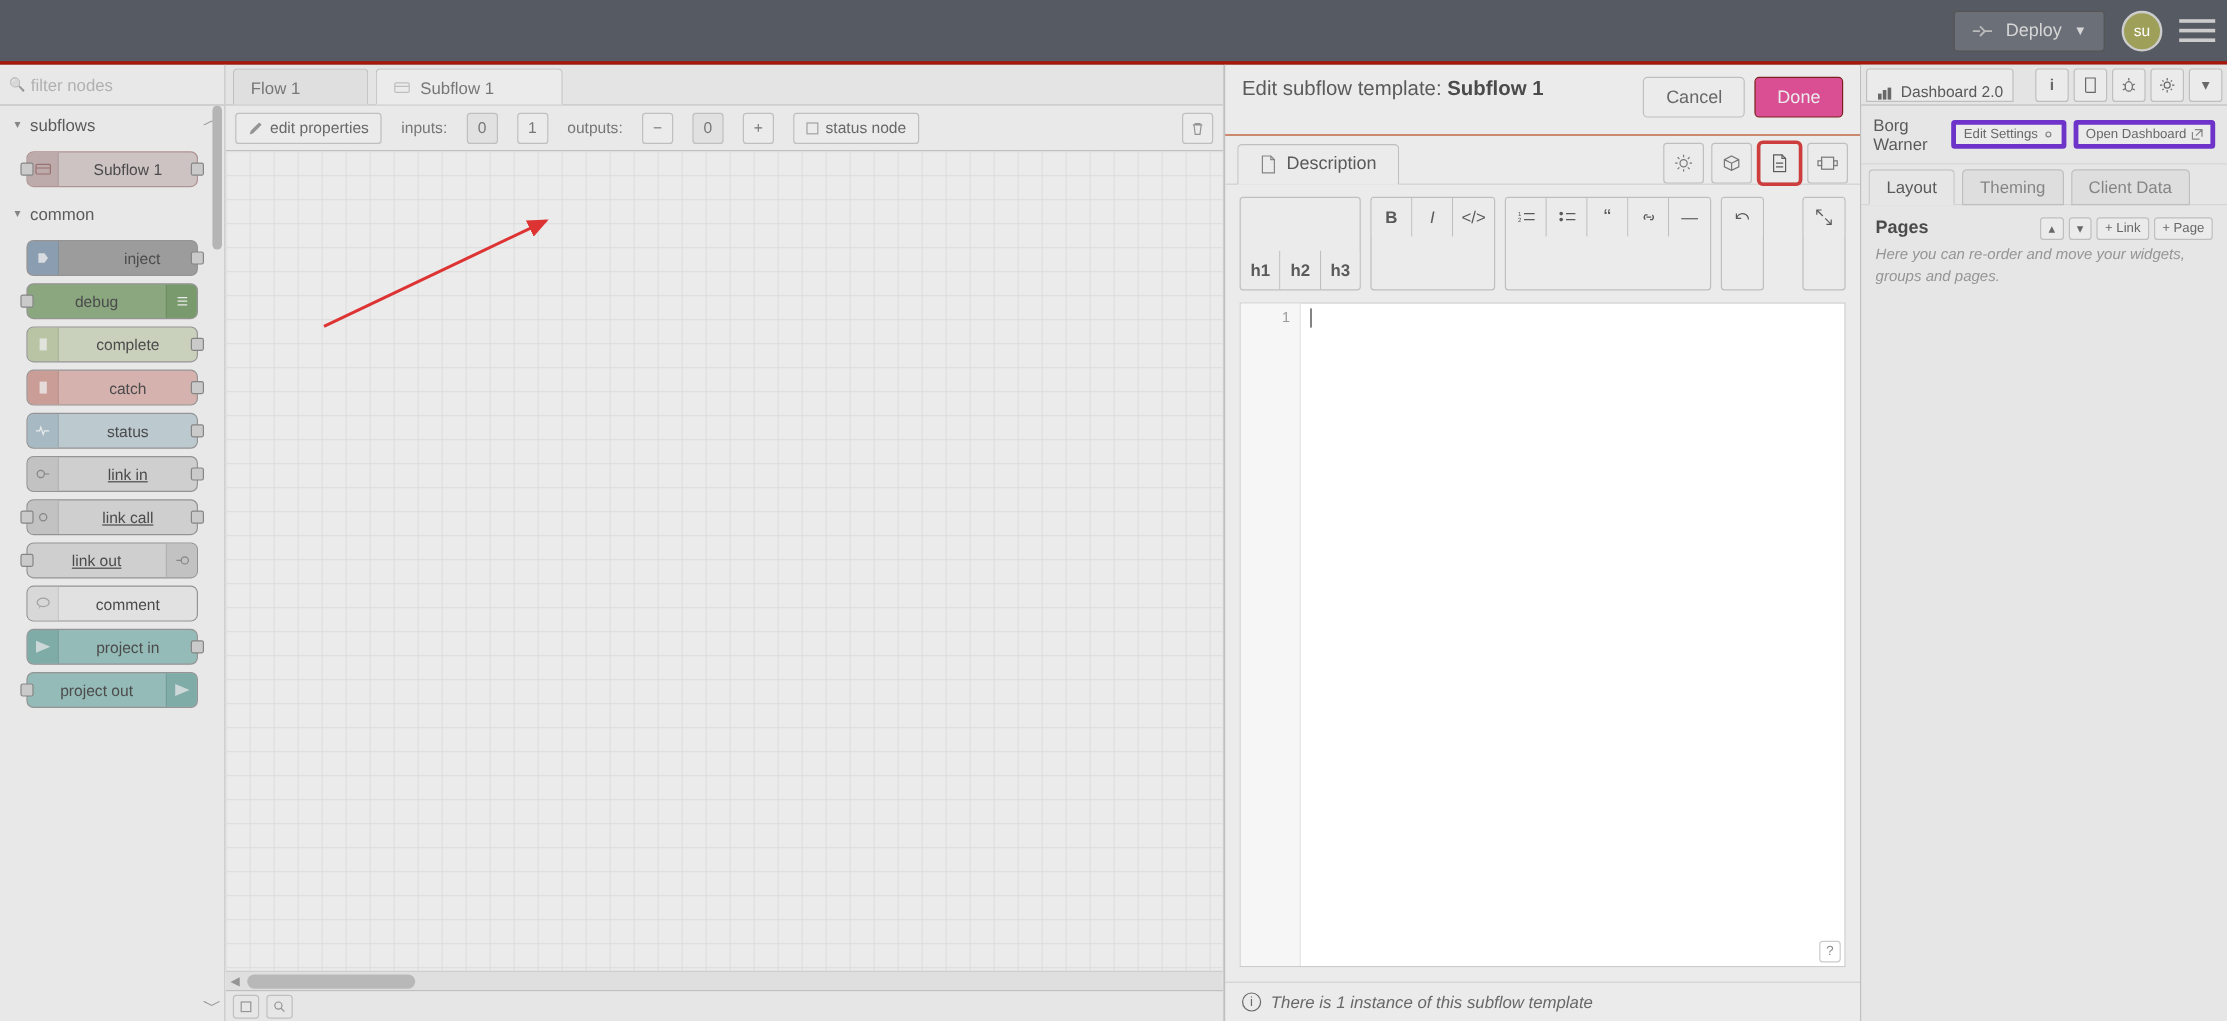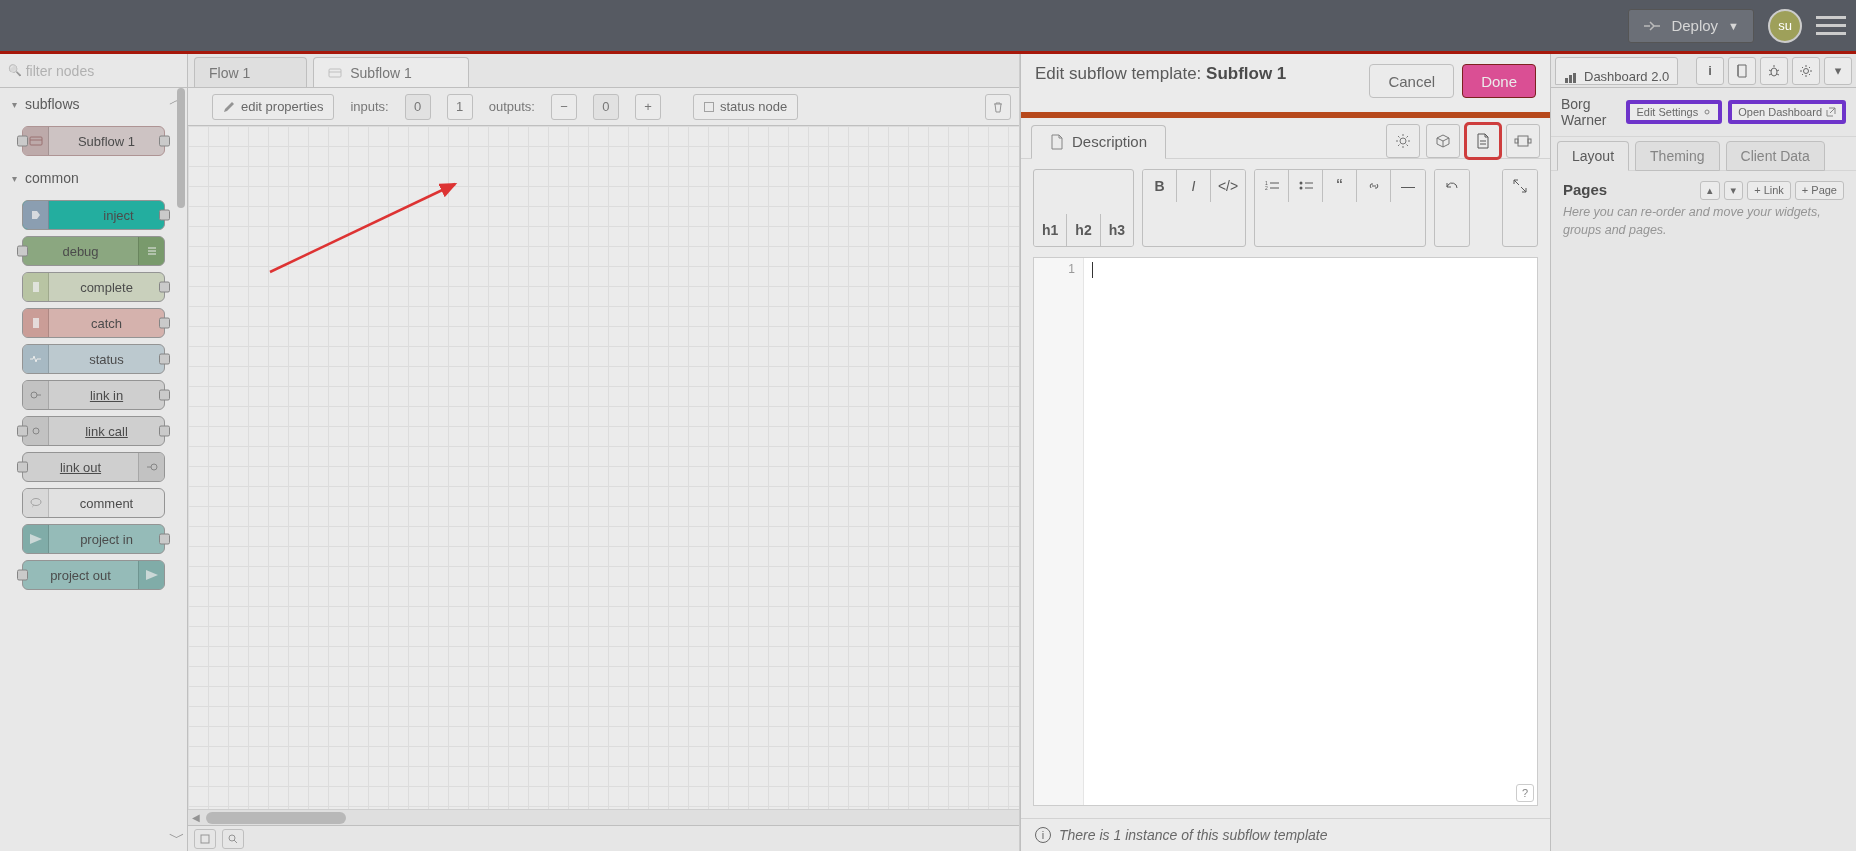--- a/index.html
+++ b/index.html
@@ -28,54 +28,54 @@
 .filter-box::before { content:"\1F50D"; font-size:11px; filter:grayscale(1) opacity(.6); margin-right:4px;}
 .palette-scroll { flex:1; overflow:hidden; position:relative;}
 .pal-section { padding:8px 12px; color:#555; font-size:14px; display:flex; align-items:center; gap:8px;}
 .pal-section::before{content:"\25BE"; font-size:10px; color:#888;}
 .pal-node { margin:6px 22px; height:30px; border:1px solid #999; border-radius:6px; display:flex; align-items:center; font-size:13px; color:#444; position:relative; }
 .pal-node .icon { width:26px; height:100%; border-right:1px solid rgba(0,0,0,.15); display:flex;align-items:center;justify-content:center; border-radius:5px 0 0 5px;}
 .pal-node .txt { flex:1; text-align:center; }
 .pal-node.port-r::after, .pal-node.port-l::before { content:""; position:absolute; width:9px; height:9px; background:#d9d9d9; border:1px solid #888; border-radius:2px; top:50%; transform:translateY(-50%);}
 .pal-node.port-r::after{ right:-6px;} .pal-node.port-l::before{ left:-6px;}
 .pal-subflow { background:#dcd0d0; border-color:#b89999;} .pal-subflow .icon{background:#c9b3b3;}
-.pal-inject { background:#14b8a6;gap:24px;} .pal-inject .icon{background:#8fa5bb;}
+.pal-inject { background:#a3a3a3;gap:24px;} .pal-inject .icon{background:#8fa5bb;}
 .pal-debug { background:#8fb082;} .pal-debug .icon{background:#79a06a;}
 .pal-complete{background:#d7e0c8;} .pal-complete .icon{background:#c3d2ab;}
 .pal-catch{background:#e6bcb7;} .pal-catch .icon{background:#d9a49d;}
 .pal-status{background:#c8d7df;} .pal-status .icon{background:#afc5d0;}
 .pal-link{background:#dedede;text-decoration:underline;} .pal-link .icon{background:#cfcfcf;}
 .pal-comment{background:#f4f4f4;} .pal-comment .icon{background:#e9e9e9;}
 .pal-proj{background:#9ac7c3;} .pal-proj .icon{background:#82b5b1;}
 .pal-scrollthumb{position:absolute; right:2px; top:0; width:8px; height:120px; background:#c0c0c0; border-radius:4px;}
 .pal-chevrons{position:absolute; right:2px; display:flex; flex-direction:column; color:#999;}
 .pal-chevrons.top{top:2px;} .pal-chevrons.bot{bottom:2px;}
 
 
 .workspace { flex:1; display:flex; flex-direction:column; border-right:1px solid #ccc; position:relative;}
 .tabs { height:34px; border-bottom:1px solid #ccc; display:flex; align-items:flex-end; background:#f7f7f7;}
 .tab { border:1px solid #ccc; border-bottom:none; background:#fff; height:30px; padding:0 56px 0 14px; display:flex; align-items:center; font-size:14px; color:#777; margin-left:6px; border-radius:4px 4px 0 0;}
 .tab.inactive{ background:#f1f1f1;}
 .tab .tabicon{margin-right:8px; opacity:.5;}
 .subflow-toolbar{ height:38px; border-bottom:1px solid #ccc; display:flex; align-items:center; gap:16px; padding:0 8px; font-size:13px; color:#777; background:#fdfdfd;}
-.tb-btn{border:1px solid #ccc; background:#fff; height:26px; padding:0 10px; border-radius:3px; display:flex; align-items:center; gap:6px; color:#666; font-size:13px;margin-left:16px;}
+.tb-btn{border:1px solid #ccc; background:#fff; height:26px; padding:0 10px; border-radius:3px; display:flex; align-items:center; gap:6px; color:#666; font-size:13px;}
 .tb-num{border:1px solid #ccc; background:#f4f4f4; width:26px; height:26px; display:flex;align-items:center;justify-content:center; border-radius:3px;}
 .tb-sq{border:1px solid #ccc; width:26px; height:26px; display:flex;align-items:center;justify-content:center; border-radius:3px; background:#fff;}
 .canvas{ flex:1; background:#fff; background-image:linear-gradient(#eee 1px,transparent 1px),linear-gradient(90deg,#eee 1px,transparent 1px); background-size:20px 20px; position:relative;}
 .canvas-hscroll{position:absolute; bottom:0; left:0; right:0; height:16px; background:#f1f1f1; border-top:1px solid #ddd;}
 .canvas-hscroll .thumb{position:absolute; left:18px; top:2px; height:12px; width:140px; background:#c4c4c4; border-radius:6px;}
 .footer{height:26px; border-top:1px solid #ccc; background:#fafafa; display:flex; align-items:center; padding:0 6px; gap:6px;}
 .footer .fbtn{width:22px;height:20px;border:1px solid #ccc; border-radius:3px; display:flex;align-items:center;justify-content:center; font-size:11px; color:#888;}
 
 
 .dim { position:absolute; inset:0; background:rgba(120,120,120,.15); pointer-events:none; }
 
 
 .tray { width:530px; background:#fff; border-left:1px solid #ccc; display:flex; flex-direction:column;}
-.tray-head{ padding:10px 14px 14px; border-bottom:6px solid #c2410c; display:flex; align-items:flex-start; gap:8px;}
+.tray-head{ padding:10px 14px 14px; border-bottom:1px solid #c2410c; display:flex; align-items:flex-start; gap:8px;}
 .tray-head .ttxt{ font-size:17px; color:#555; }
 .tray-head .ttxt b{color:#444; font-weight:600;}
 .tray-head .grow{flex:1;}
 .btn{ border:1px solid #ccc; background:#fff; color:#666; height:34px; padding:0 18px; border-radius:4px; font-size:15px;}
 .btn.primary{ background:#ec4899; color:#fff; border-color:#7d120f;}
 .tray-tabs{ display:flex; align-items:center; padding:6px 10px 0; gap:6px; border-bottom:1px solid #e2e2e2;}
 .tray-tab{ border:1px solid #ccc; border-bottom:1px solid #fff; height:34px; padding:0 18px; display:flex; align-items:center; gap:8px; font-size:15px; color:#555; border-radius:4px 4px 0 0; margin-bottom:-1px; background:#fff;}
 .tray-spacer{flex:1;}
 .tray-icon-btn{ width:34px; height:34px; border:1px solid #ccc; border-radius:3px; display:flex; align-items:center; justify-content:center; color:#666; background:#fff;}
 .tray-icon-btn.highlight{ outline:3px solid #d33; outline-offset:-1px;}

